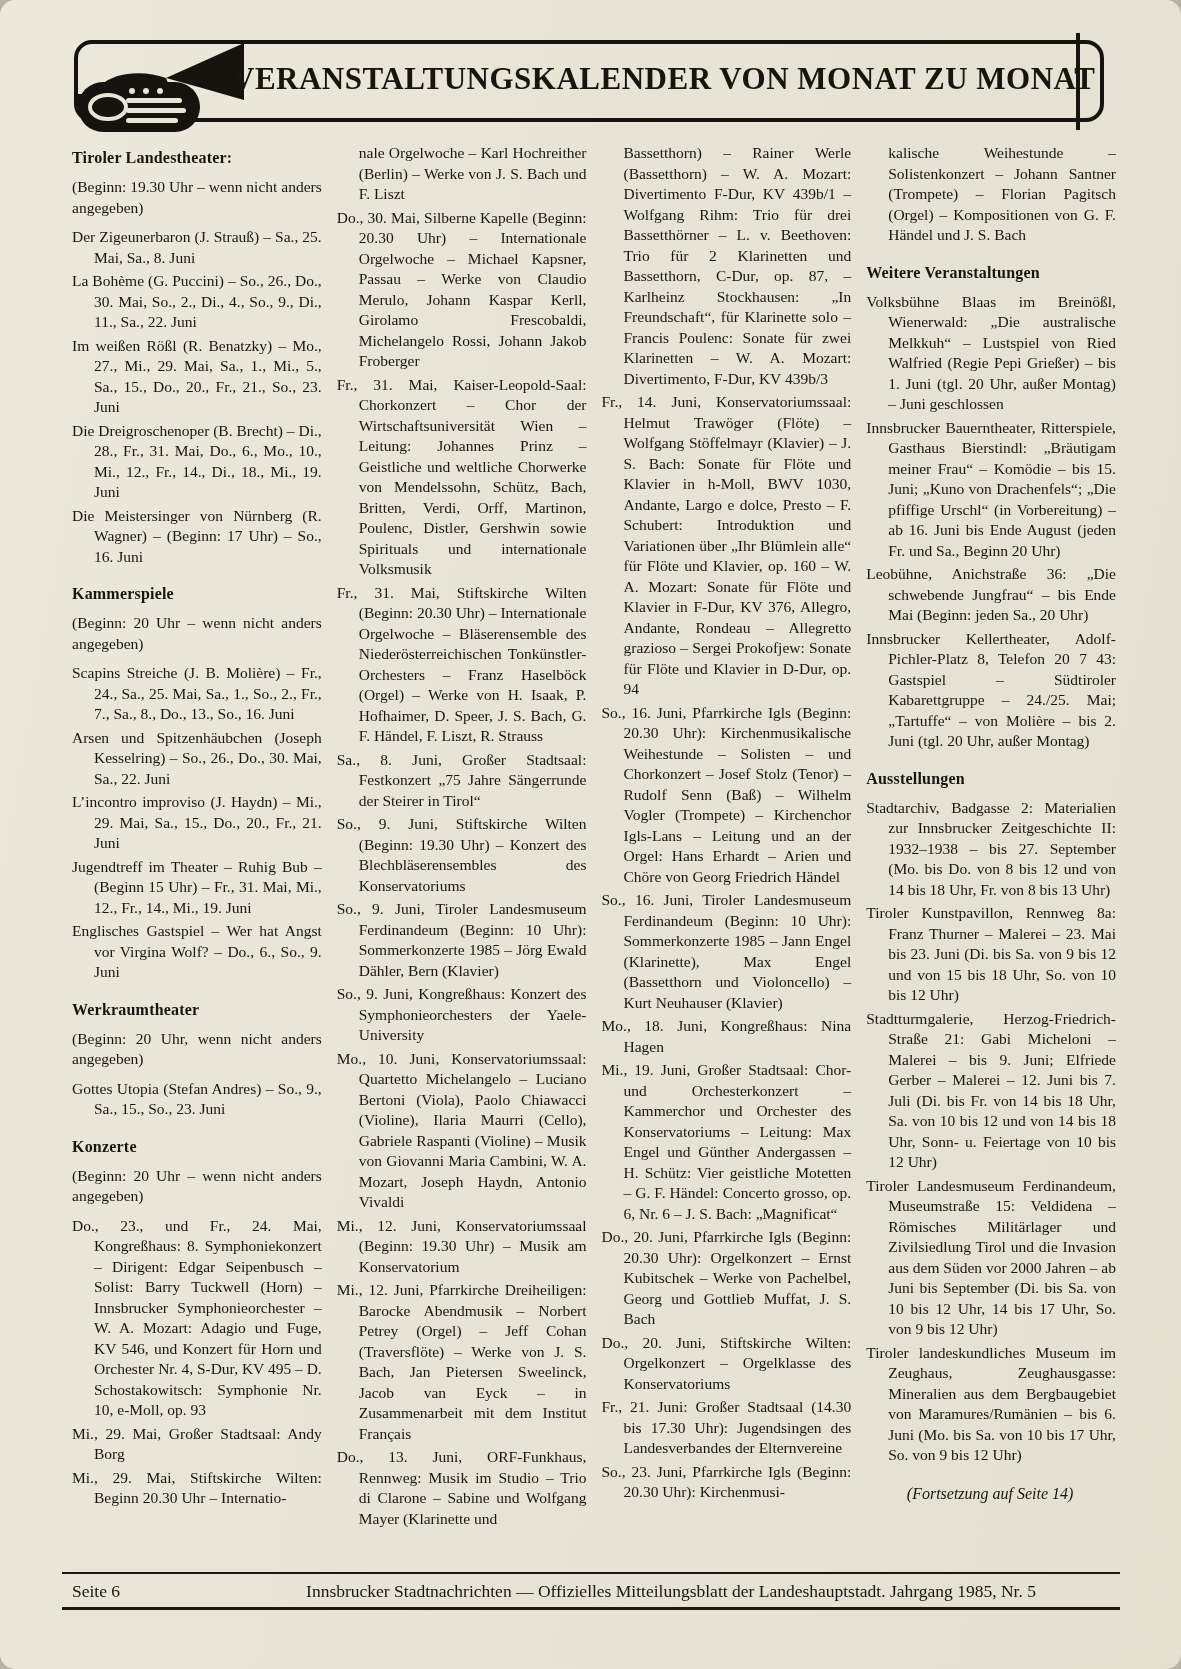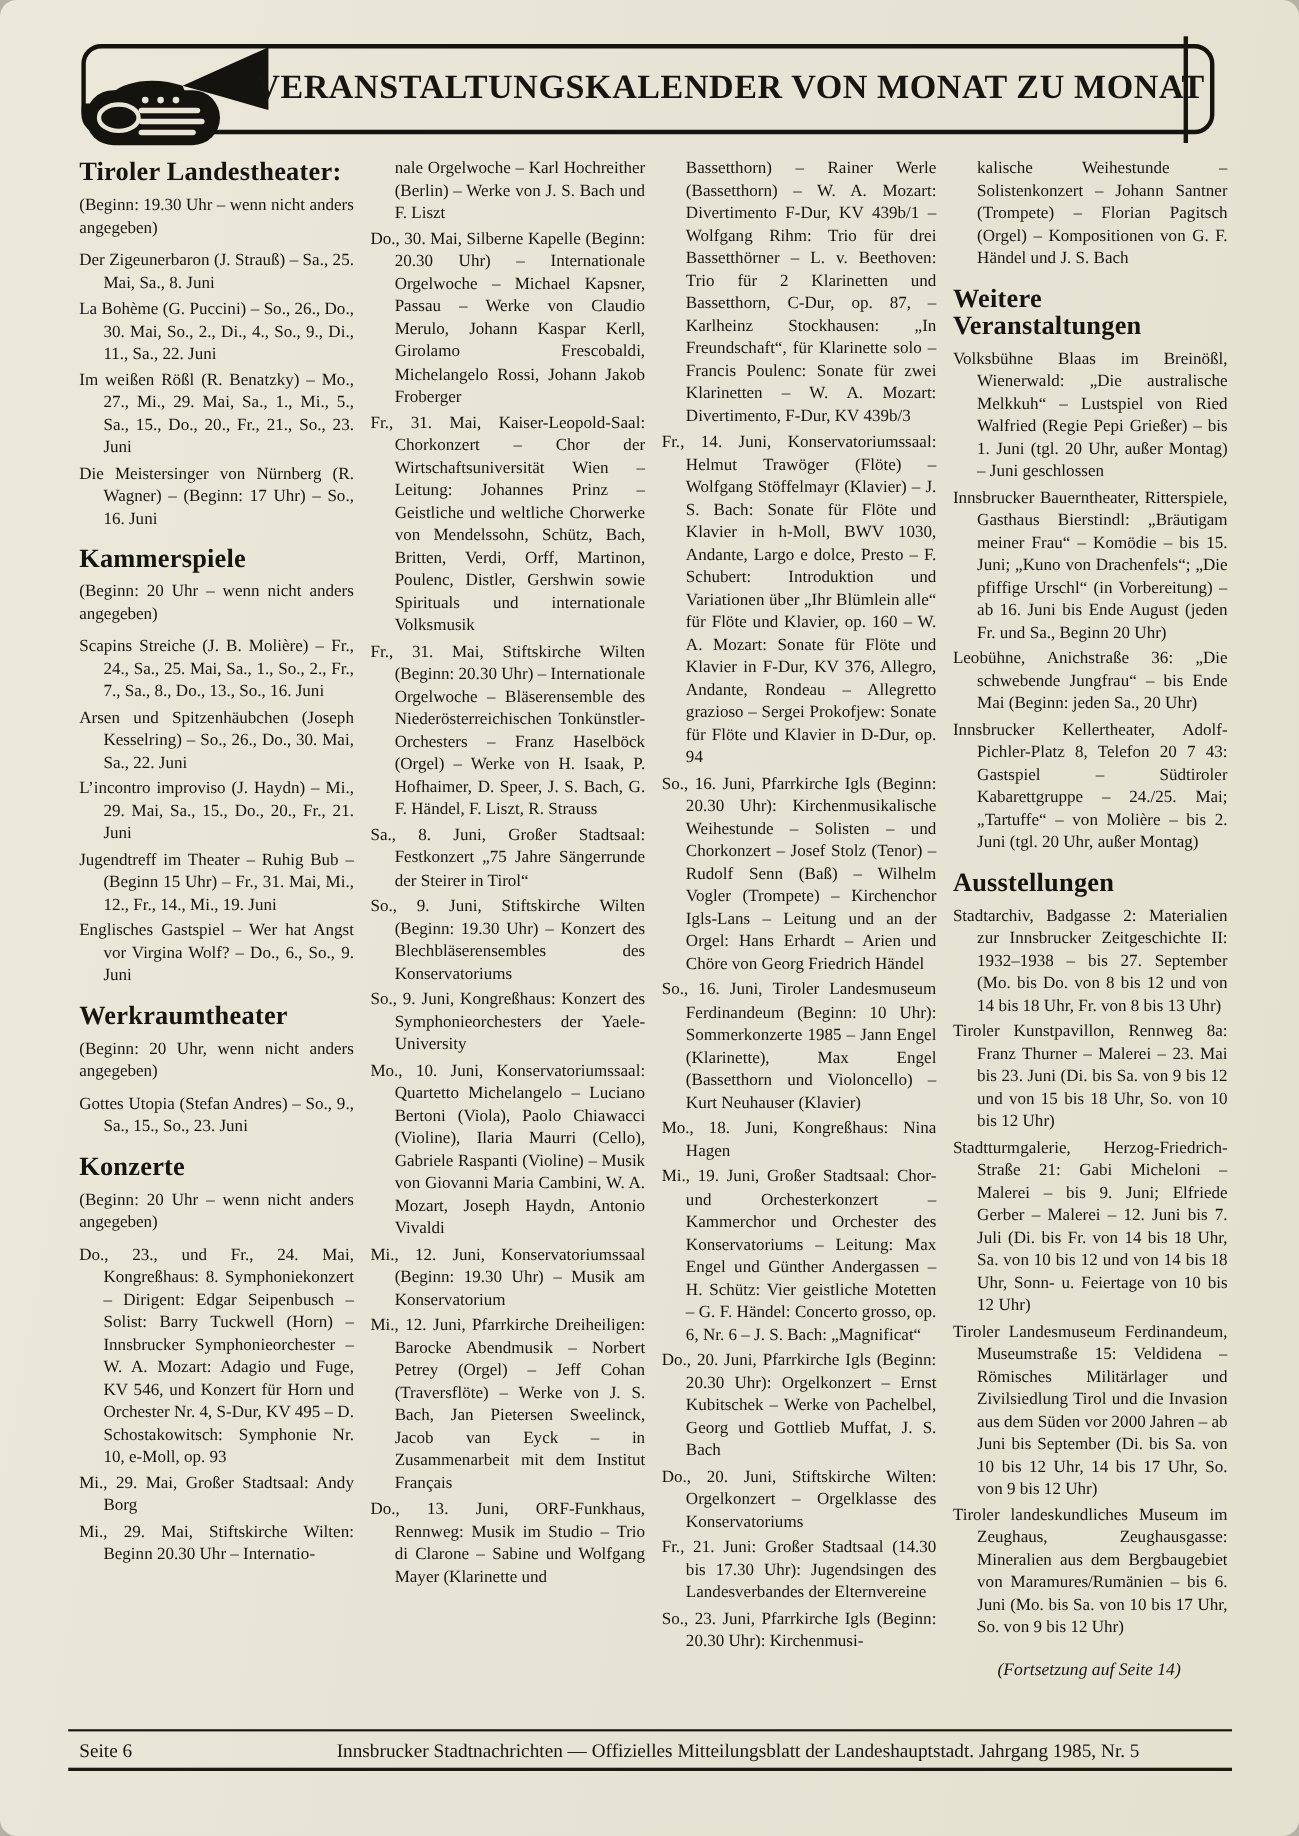--- a/index.html
+++ b/index.html
@@ -28,21 +28,21 @@
   .trumpet { position:absolute; left:74px; top:42px; width:172px; height:94px; }
   .edge-mark { position:absolute; left:1076px; top:33px; width:4px; height:97px; background:#17150f; }
 
   
   .columns {
     position:absolute; left:72px; top:143px; width:1044px; height:1424px;
     display:flex; gap:15px; overflow:hidden;
   }
   .col { flex:1 1 0; font-size:15.5px; line-height:20.5px; text-align:justify;
          hyphens:auto; -webkit-hyphens:auto; }
-  .b-heading { font-size:24px; line-height:25px; font-weight:bold;
+  .b-heading { font-size:16px; line-height:25px; font-weight:bold;
                margin:14px 0 7px; text-align:left; letter-spacing:0.2px; }
   .col .b-heading:first-child { margin-top:2px; }
   .b-intro   { margin:0 0 9px; }
   .b-entry   { padding-left:22px; text-indent:-22px; margin:0 0 3px; }
   .b-cont    { padding-left:22px; margin:0 0 3px; }
   .b-note    { font-style:italic; text-align:center; margin-top:18px; padding-right:2px;
                font-size:16px; }
 
   
   .footer-rule-top    { position:absolute; left:62px;  top:1572px; width:1058px; height:2px; background:#1b1912; }
@@ -82,20 +82,21 @@
 
   <div class="edge-mark"></div>
 
   <div class="columns">
       <div class="col">
         <div class="b-heading">Tiroler Landestheater:</div>
         <div class="b-intro">(Beginn: 19.30 Uhr – wenn nicht anders angegeben)</div>
         <div class="b-entry">Der Zigeunerbaron (J. Strauß) – Sa., 25. Mai, Sa., 8. Juni</div>
         <div class="b-entry">La Bohème (G. Puccini) – So., 26., Do., 30. Mai, So., 2., Di., 4., So., 9., Di., 11., Sa., 22. Juni</div>
         <div class="b-entry">Im weißen Rößl (R. Benatzky) – Mo., 27., Mi., 29. Mai, Sa., 1., Mi., 5., Sa., 15., Do., 20., Fr., 21., So., 23. Juni</div>
+        <div class="b-entry">Die Dreigroschenoper (B. Brecht) – Di., 28., Fr., 31. Mai, Do., 6., Mo., 10., Mi., 12., Fr., 14., Di., 18., Mi., 19. Juni</div>
         <div class="b-entry">Die Meistersinger von Nürnberg (R. Wagner) – (Beginn: 17 Uhr) – So., 16. Juni</div>
         <div class="b-heading">Kammerspiele</div>
         <div class="b-intro">(Beginn: 20 Uhr – wenn nicht anders angegeben)</div>
         <div class="b-entry">Scapins Streiche (J. B. Molière) – Fr., 24., Sa., 25. Mai, Sa., 1., So., 2., Fr., 7., Sa., 8., Do., 13., So., 16. Juni</div>
         <div class="b-entry">Arsen und Spitzenhäubchen (Joseph Kesselring) – So., 26., Do., 30. Mai, Sa., 22. Juni</div>
         <div class="b-entry">L’incontro improviso (J. Haydn) – Mi., 29. Mai, Sa., 15., Do., 20., Fr., 21. Juni</div>
         <div class="b-entry">Jugendtreff im Theater – Ruhig Bub – (Beginn 15 Uhr) – Fr., 31. Mai, Mi., 12., Fr., 14., Mi., 19. Juni</div>
         <div class="b-entry">Englisches Gastspiel – Wer hat Angst vor Virgina Wolf? – Do., 6., So., 9. Juni</div>
         <div class="b-heading">Werkraumtheater</div>
         <div class="b-intro">(Beginn: 20 Uhr, wenn nicht anders angegeben)</div>
@@ -106,20 +107,21 @@
         <div class="b-entry">Mi., 29. Mai, Großer Stadtsaal: Andy Borg</div>
         <div class="b-entry">Mi., 29. Mai, Stiftskirche Wilten: Beginn 20.30 Uhr – Internatio-</div>
       </div>
       <div class="col">
         <div class="b-cont">nale Orgelwoche – Karl Hochreither (Berlin) – Werke von J. S. Bach und F. Liszt</div>
         <div class="b-entry">Do., 30. Mai, Silberne Kapelle (Beginn: 20.30 Uhr) – Internationale Orgelwoche – Michael Kapsner, Passau – Werke von Claudio Merulo, Johann Kaspar Kerll, Girolamo Frescobaldi, Michelangelo Rossi, Johann Jakob Froberger</div>
         <div class="b-entry">Fr., 31. Mai, Kaiser-Leopold-Saal: Chorkonzert – Chor der Wirtschaftsuniversität Wien – Leitung: Johannes Prinz – Geistliche und weltliche Chorwerke von Mendelssohn, Schütz, Bach, Britten, Verdi, Orff, Martinon, Poulenc, Distler, Gershwin sowie Spirituals und internationale Volksmusik</div>
         <div class="b-entry">Fr., 31. Mai, Stiftskirche Wilten (Beginn: 20.30 Uhr) – Internationale Orgelwoche – Bläserensemble des Niederösterreichischen Tonkünstler-Orchesters – Franz Haselböck (Orgel) – Werke von H. Isaak, P. Hofhaimer, D. Speer, J. S. Bach, G. F. Händel, F. Liszt, R. Strauss</div>
         <div class="b-entry">Sa., 8. Juni, Großer Stadtsaal: Festkonzert „75 Jahre Sängerrunde der Steirer in Tirol“</div>
         <div class="b-entry">So., 9. Juni, Stiftskirche Wilten (Beginn: 19.30 Uhr) – Konzert des Blechbläserensembles des Konservatoriums</div>
+        <div class="b-entry">So., 9. Juni, Tiroler Landesmuseum Ferdinandeum (Beginn: 10 Uhr): Sommerkonzerte 1985 – Jörg Ewald Dähler, Bern (Klavier)</div>
         <div class="b-entry">So., 9. Juni, Kongreßhaus: Konzert des Symphonieorchesters der Yaele-University</div>
         <div class="b-entry">Mo., 10. Juni, Konservatoriumssaal: Quartetto Michelangelo – Luciano Bertoni (Viola), Paolo Chiawacci (Violine), Ilaria Maurri (Cello), Gabriele Raspanti (Violine) – Musik von Giovanni Maria Cambini, W. A. Mozart, Joseph Haydn, Antonio Vivaldi</div>
         <div class="b-entry">Mi., 12. Juni, Konservatoriumssaal (Beginn: 19.30 Uhr) – Musik am Konservatorium</div>
         <div class="b-entry">Mi., 12. Juni, Pfarrkirche Dreiheiligen: Barocke Abendmusik – Norbert Petrey (Orgel) – Jeff Cohan (Traversflöte) – Werke von J. S. Bach, Jan Pietersen Sweelinck, Jacob van Eyck – in Zusammenarbeit mit dem Institut Français</div>
         <div class="b-entry">Do., 13. Juni, ORF-Funkhaus, Rennweg: Musik im Studio – Trio di Clarone – Sabine und Wolfgang Mayer (Klarinette und</div>
       </div>
       <div class="col">
         <div class="b-cont">Bassetthorn) – Rainer Werle (Bassetthorn) – W. A. Mozart: Divertimento F-Dur, KV 439b/1 – Wolfgang Rihm: Trio für drei Bassetthörner – L. v. Beethoven: Trio für 2 Klarinetten und Bassetthorn, C-Dur, op. 87, – Karlheinz Stockhausen: „In Freundschaft“, für Klarinette solo – Francis Poulenc: Sonate für zwei Klarinetten – W. A. Mozart: Divertimento, F-Dur, KV 439b/3</div>
         <div class="b-entry">Fr., 14. Juni, Konservatoriumssaal: Helmut Trawöger (Flöte) – Wolfgang Stöffelmayr (Klavier) – J. S. Bach: Sonate für Flöte und Klavier in h-Moll, BWV 1030, Andante, Largo e dolce, Presto – F. Schubert: Introduktion und Variationen über „Ihr Blümlein alle“ für Flöte und Klavier, op. 160 – W. A. Mozart: Sonate für Flöte und Klavier in F-Dur, KV 376, Allegro, Andante, Rondeau – Allegretto grazioso – Sergei Prokofjew: Sonate für Flöte und Klavier in D-Dur, op. 94</div>
         <div class="b-entry">So., 16. Juni, Pfarrkirche Igls (Beginn: 20.30 Uhr): Kirchenmusikalische Weihestunde – Solisten – und Chorkonzert – Josef Stolz (Tenor) – Rudolf Senn (Baß) – Wilhelm Vogler (Trompete) – Kirchenchor Igls-Lans – Leitung und an der Orgel: Hans Erhardt – Arien und Chöre von Georg Friedrich Händel</div>

